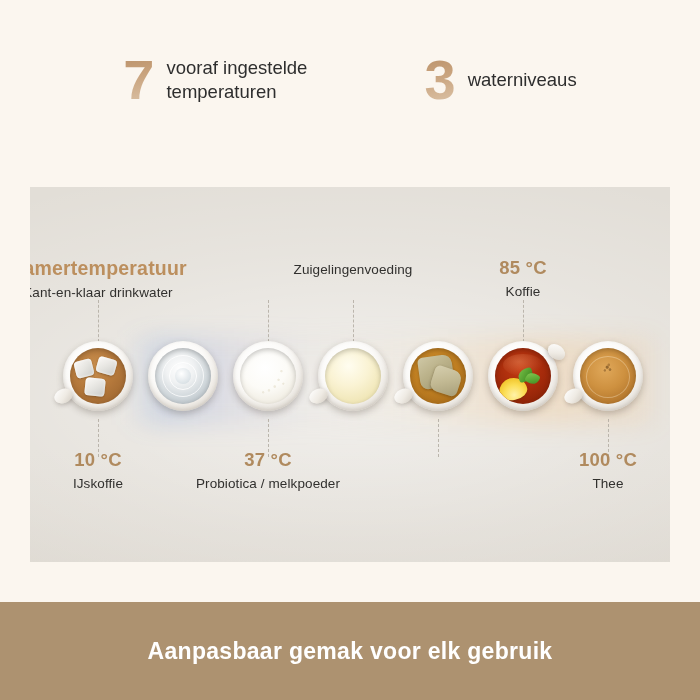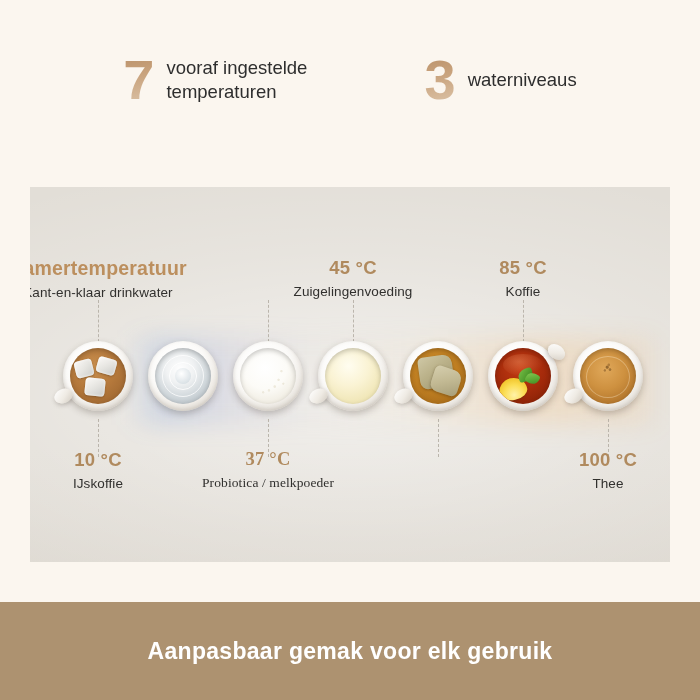--- a/index.html
+++ b/index.html
@@ -459,35 +459,34 @@
       </div>
 
     </div>
 
     <div class="lbl top" style="left:68px;">
       <div class="lbl-temp word">Kamertemperatuur</div>
       <div class="lbl-name">Kant-en-klaar drinkwater</div>
     </div>
 
     <div class="lbl top" style="left:323px;">
-      <div class="lbl-temp">45 °C</div>
       <div class="lbl-name">Zuigelingenvoeding</div>
     </div>
 
     <div class="lbl top" style="left:493px;">
       <div class="lbl-temp">85 °C</div>
       <div class="lbl-name">Koffie</div>
     </div>
 
     <div class="lbl bot" style="left:68px;">
       <div class="lbl-temp">10 °C</div>
       <div class="lbl-name">IJskoffie</div>
     </div>
 
-    <div class="lbl bot" style="left:238px;font-family:Liberation Serif, serif;">
+    <div class="lbl bot" style="left:238px;">
       <div class="lbl-temp">37 °C</div>
       <div class="lbl-name">Probiotica / melkpoeder</div>
     </div>
 
 
     <div class="lbl bot" style="left:578px;">
       <div class="lbl-temp">100 °C</div>
       <div class="lbl-name">Thee</div>
     </div>
 

